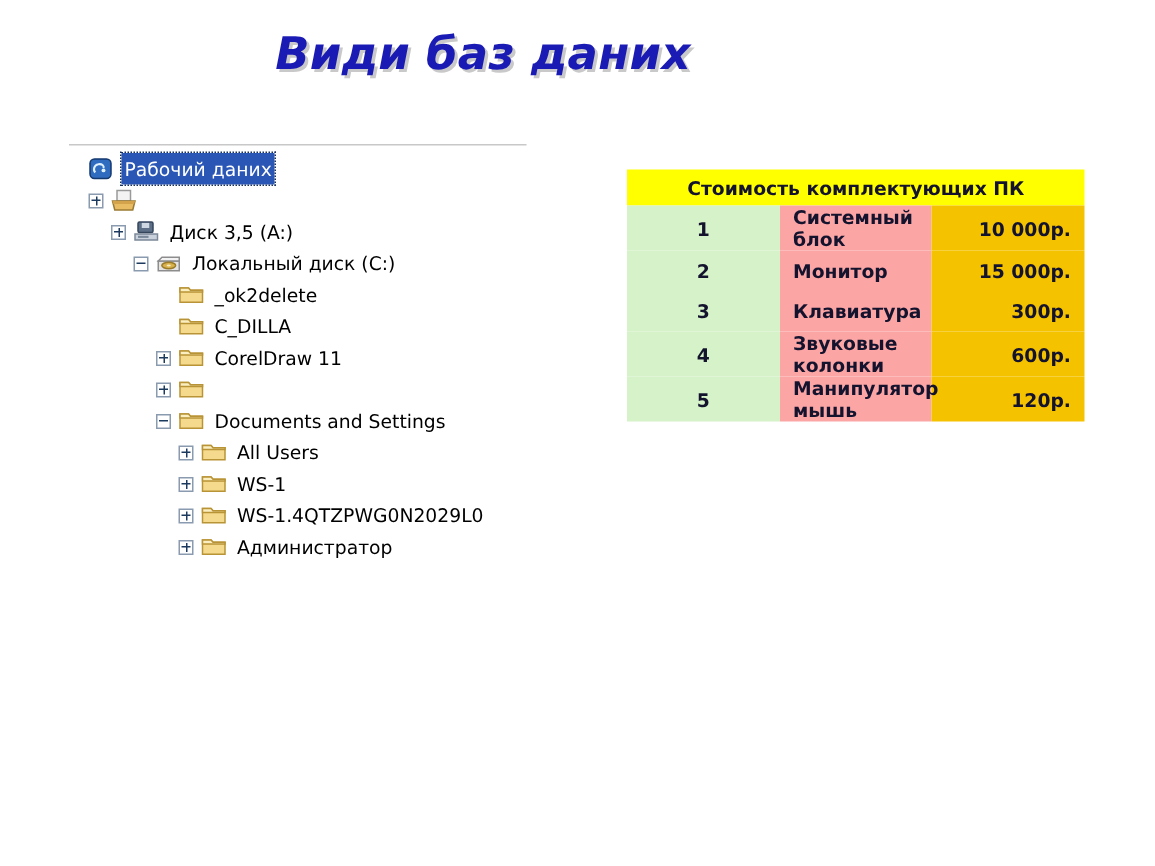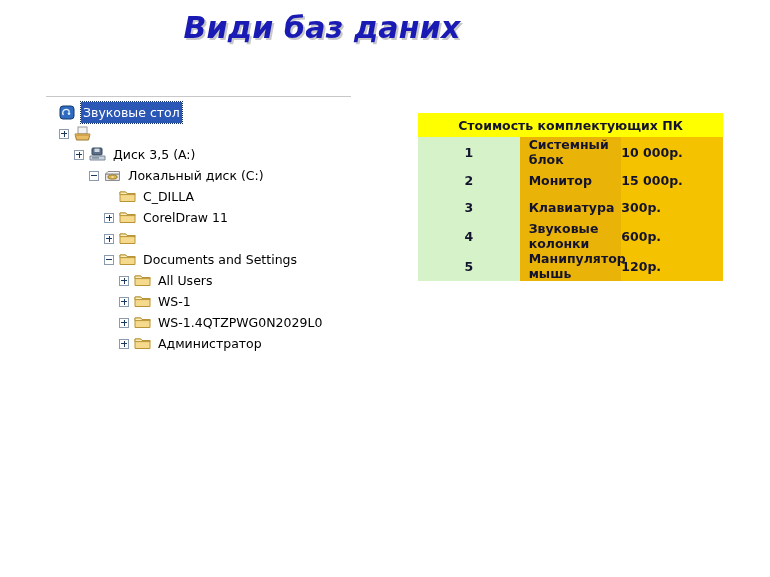--- a/index.html
+++ b/index.html
@@ -12,21 +12,21 @@
     background: #ffffff;
     font-family: "Liberation Sans", sans-serif;
     position: relative;
     overflow: hidden;
   }
 
   
   .slide-title {
     position: absolute;
     left: 0;
-    top: 10px;
+    top: 19px;
     width: 644px;
     text-align: center;
     font-family: "DejaVu Sans", sans-serif;
     font-size: 30px;
     font-weight: bold;
     font-style: italic;
     color: #1a1ab4;
     letter-spacing: 0.2px;
     text-shadow: 2px 2px 0 #c9c9c9;
     white-space: nowrap;
@@ -141,26 +141,27 @@
     height: 27px;
     padding: 0;
     vertical-align: middle;
   }
   .col-num {
     width: 30px;
     background: #d6f2c8;
     text-align: center;
   }
   .col-name {
-    background: #eab308;
+    background: #fca5a5;
     padding-left: 9px !important;
   }
   .col-price {
     width: 85px;
     background: #f5c200;
+    text-align: right;
     padding-right: 9px !important;
   }
   .col-price.underline span {
   }
 </style>
 </head>
 <body>
 
 <div class="slide-title">Види баз даних</div>
 
@@ -170,21 +171,21 @@
       <div class="tree-row selected">
         <span class="indent" style="width: 0px;"></span>
         <span class="toggle-spacer"></span>
         <span class="icn">
           <svg width="16" height="15" viewBox="0 0 16 15">
             <rect x="1" y="1" width="14" height="13" rx="3" fill="#2f6bbf" stroke="#14396e"></rect>
             <path d="M4.5 10 C3 8.5 3.5 5 6.5 4.5 C9 4 10.5 5.5 10 7" stroke="#dff0ff" stroke-width="1.4" fill="none"></path>
             <circle cx="10" cy="8.6" r="1.3" fill="#dff0ff"></circle>
           </svg>
         </span>
-        <span class="node-label">Звуковые стол</span>
+        <span class="node-label">Рабочий даних</span>
       </div>
       <div class="tree-row">
         <span class="indent" style="width: 15px;"></span>
         <span class="toggle plus"></span>
         <span class="icn">
           <svg width="17" height="15" viewBox="0 0 17 15">
             <rect x="4" y="1" width="9" height="7" fill="#f3f3f3" stroke="#9a9a9a"></rect>
             <path d="M1 8 L16 8 L14.5 14 L2.5 14 Z" fill="#e8bc63" stroke="#9a7b33"></path>
             <path d="M1 8 L16 8 L15.4 10 L1.6 10 Z" fill="#d3a34b"></path>
           </svg>
@@ -208,20 +209,31 @@
         <span class="toggle"></span>
         <span class="icn">
           <svg width="17" height="15" viewBox="0 0 17 15">
             <path d="M1.5 6 L15.5 6 L15.5 12.5 L1.5 12.5 Z" fill="#e4e4e4" stroke="#8d8d8d"></path>
             <path d="M1.5 6 L4 3.5 L15.5 3.5 L15.5 6 Z" fill="#f3f3f3" stroke="#8d8d8d"></path>
             <ellipse cx="8.5" cy="9" rx="4.6" ry="2.1" fill="#d9b24a" stroke="#9a7b2a"></ellipse>
             <ellipse cx="8.5" cy="9" rx="1.4" ry="0.7" fill="#f6ecc6"></ellipse>
           </svg>
         </span>
         <span class="node-label">Локальный диск (C:)</span>
+      </div>
+      <div class="tree-row">
+        <span class="indent" style="width: 60px;"></span>
+        <span class="toggle-spacer"></span>
+        <span class="icn">
+          <svg width="17" height="14" viewBox="0 0 17 14">
+            <path d="M1 3 L1 12.5 L16 12.5 L16 4.5 L8 4.5 L6.7 3 Z" fill="#f5d98c" stroke="#b99436"></path>
+            <path d="M1 3 L6.7 3 L8 4.5 L16 4.5 L16 5.6 L1 5.6 Z" fill="#fbeec0" stroke="#b99436"></path>
+          </svg>
+        </span>
+        <span class="node-label">_ok2delete</span>
       </div>
       <div class="tree-row">
         <span class="indent" style="width: 60px;"></span>
         <span class="toggle-spacer"></span>
         <span class="icn">
           <svg width="17" height="14" viewBox="0 0 17 14">
             <path d="M1 3 L1 12.5 L16 12.5 L16 4.5 L8 4.5 L6.7 3 Z" fill="#f5d98c" stroke="#b99436"></path>
             <path d="M1 3 L6.7 3 L8 4.5 L16 4.5 L16 5.6 L1 5.6 Z" fill="#fbeec0" stroke="#b99436"></path>
           </svg>
         </span>

